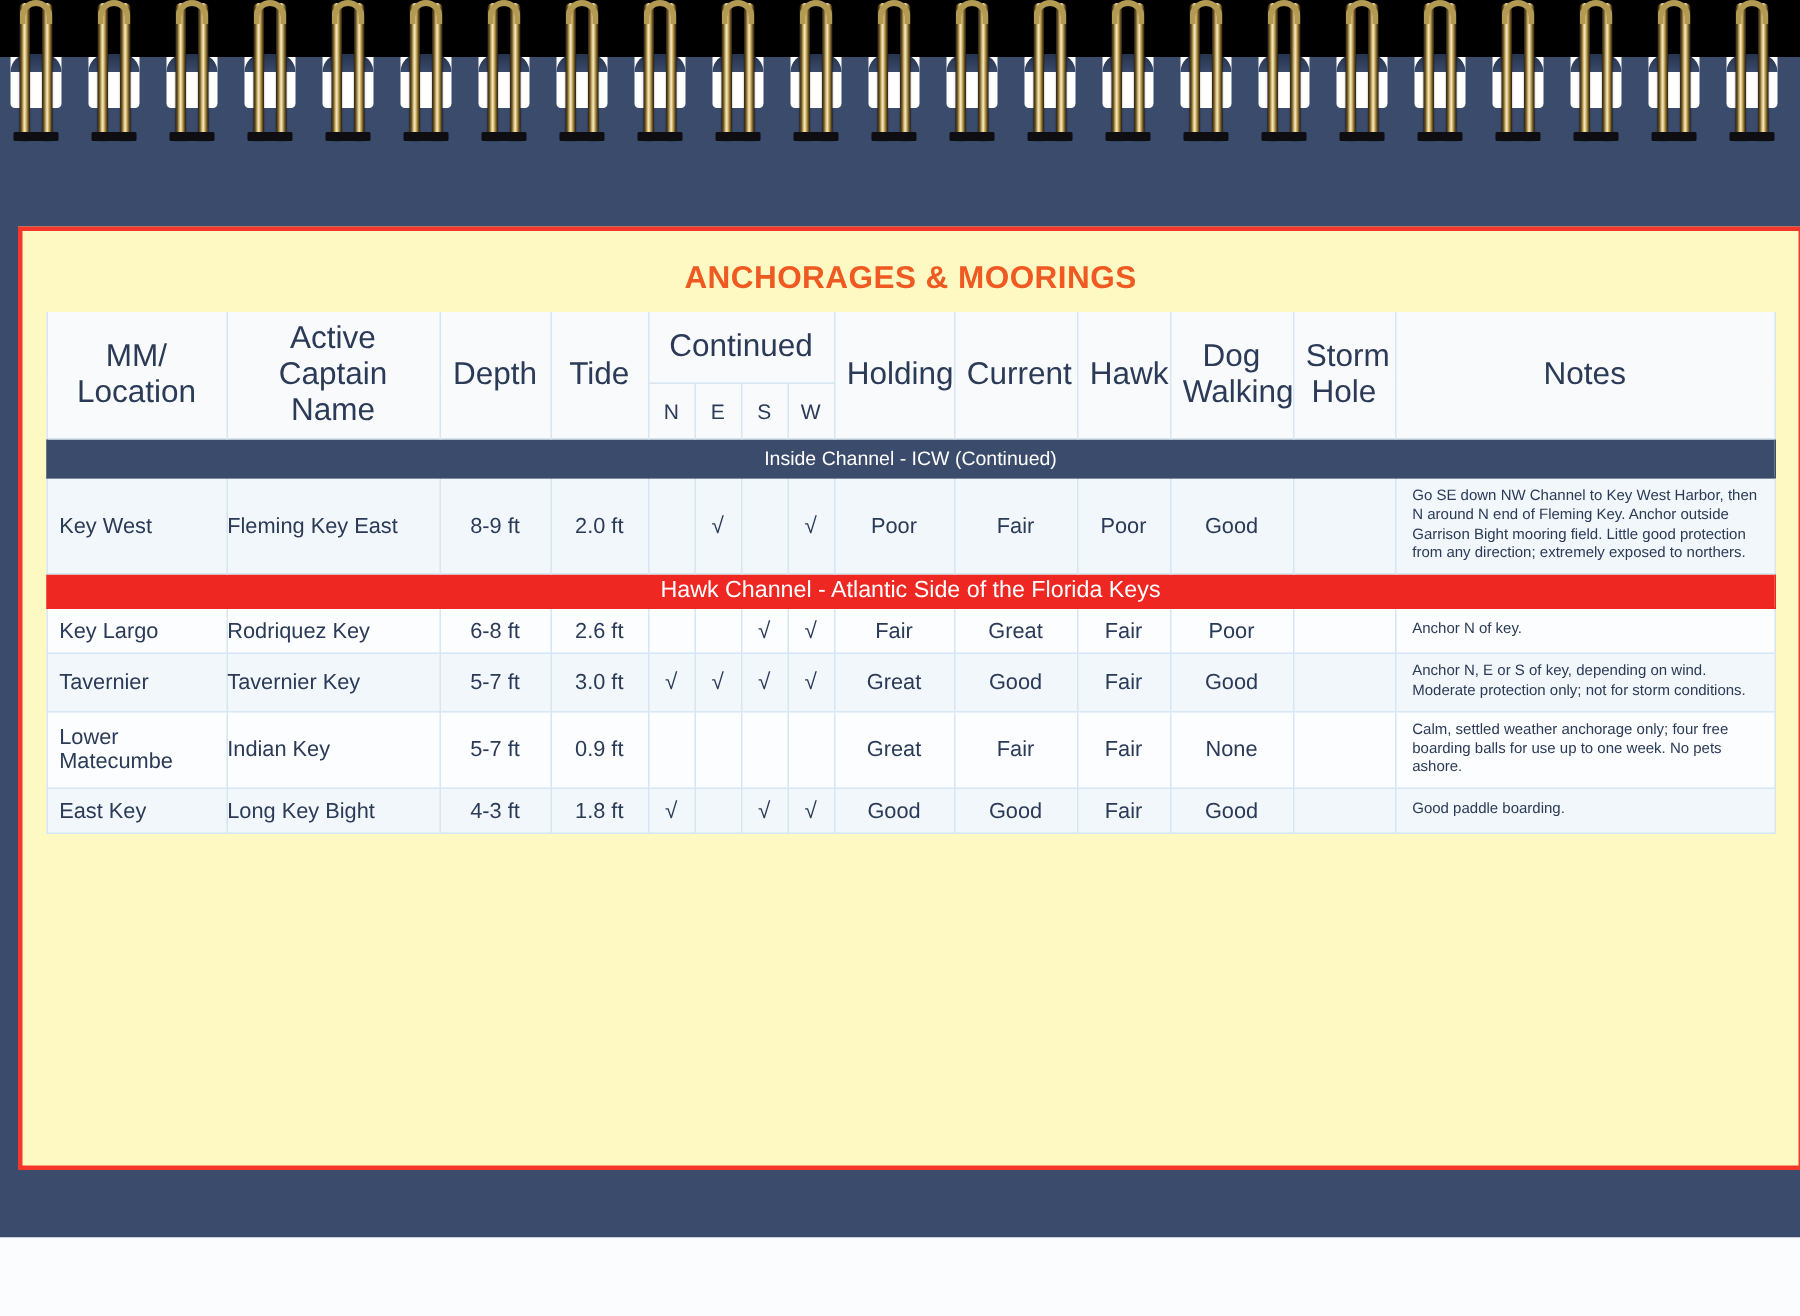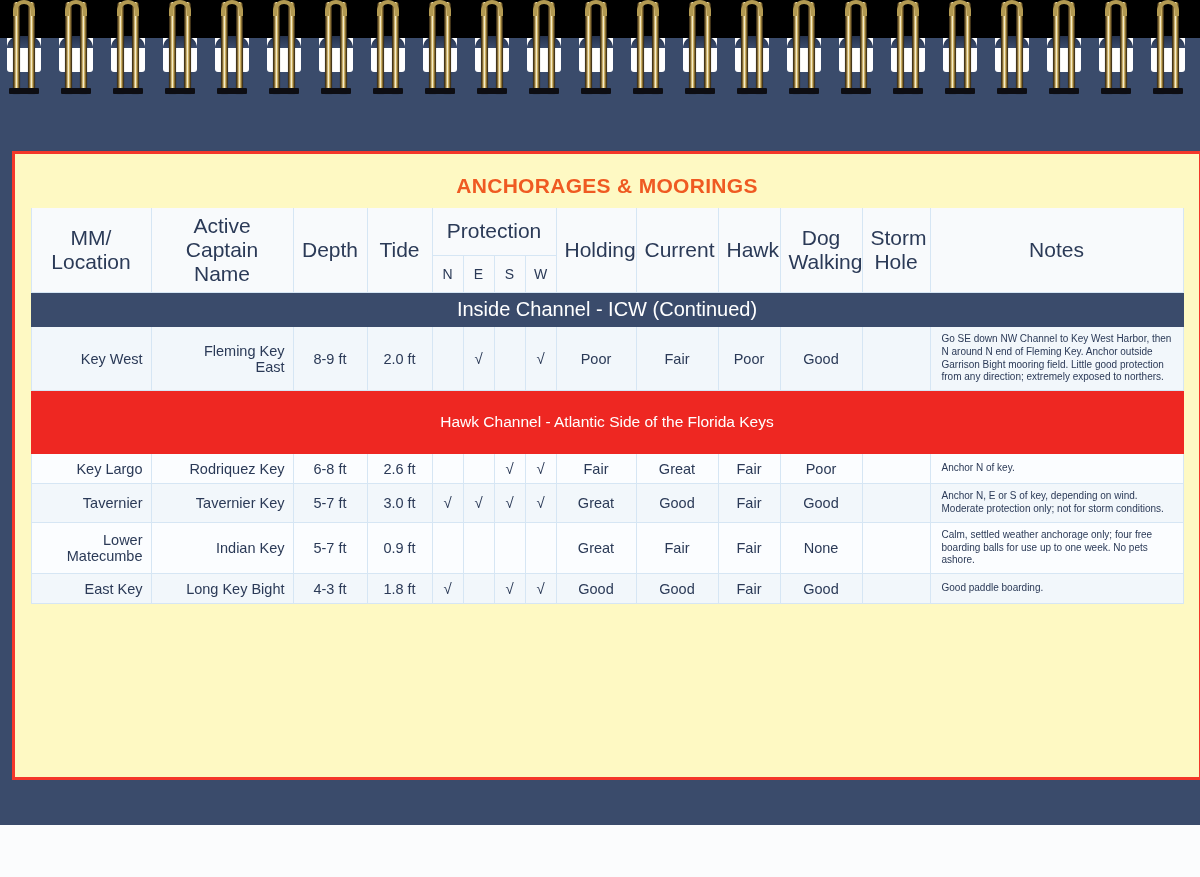--- a/index.html
+++ b/index.html
@@ -137,36 +137,36 @@
   col.c-curr  { width: 82px; }
   col.c-wake  { width: 62px; }
   col.c-dog   { width: 82px; }
   col.c-storm { width: 68px; }
   col.c-notes { width: 253px; }
 
   tr.band-navy td {
     background: #3a4b6b;
     color: #ffffff;
     text-align: center;
-    font-size: 20px;
+    font-size: 13px;
     padding: 5px 0;
     border-color: #3a4b6b;
   }
   tr.band-red td {
     background: #ee2722;
     color: #ffffff;
     text-align: center;
     font-size: 15.5px;
-    padding: 22px 0;
+    padding: 2px 0;
     border-color: #ee2722;
   }
 
   tbody td { text-align: center; }
-  tbody td.loc   { text-align: right; }
-  tbody td.name  { text-align: right; padding-left: 23px; }
+  tbody td.loc   { text-align: left; }
+  tbody td.name  { text-align: left; padding-left: 0; }
   tbody td.notes { text-align: left; padding-left: 11px; line-height: 1.28; font-size: 10px; }
   tbody tr.shade td { background: #f2f7fb; }
   tbody tr.plain td { background: #fbfdff; }
   td.chk { font-size: 15px; }
 
   
   #tab-strip {
     position: absolute; left: 0; top: 825px;
     width: 1200px; height: 52px;
     background: #fbfcfd;
@@ -395,21 +395,21 @@
           <th rowspan="2">
             <span>MM/</span><br>
             <span>Location</span>
           </th>
           <th rowspan="2">
             <span>Active Captain</span><br>
             <span>Name</span>
           </th>
           <th rowspan="2">Depth</th>
           <th rowspan="2">Tide</th>
-          <th colspan="4" class="protection-top">Protection</th>
+          <th colspan="4" class="protection-top">Continued</th>
           <th rowspan="2">Holding</th>
           <th rowspan="2">Current</th>
           <th rowspan="2">Hawk</th>
           <th rowspan="2">
             <span>Dog</span><br>
             <span>Walking</span>
           </th>
           <th rowspan="2">
             <span>Storm</span><br>
             <span>Hole</span>

